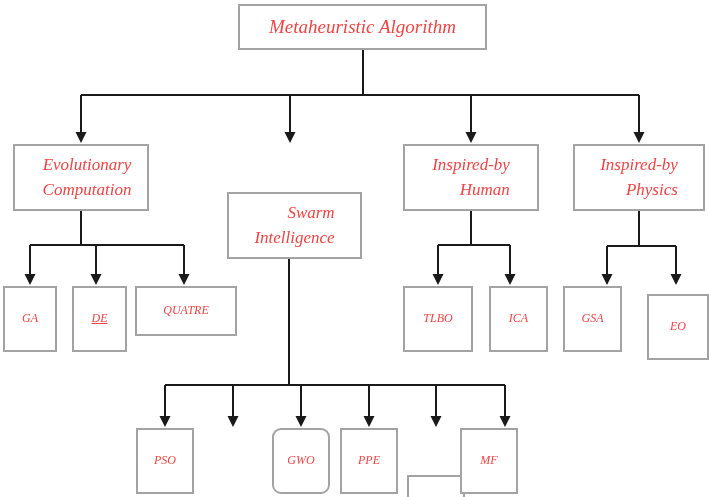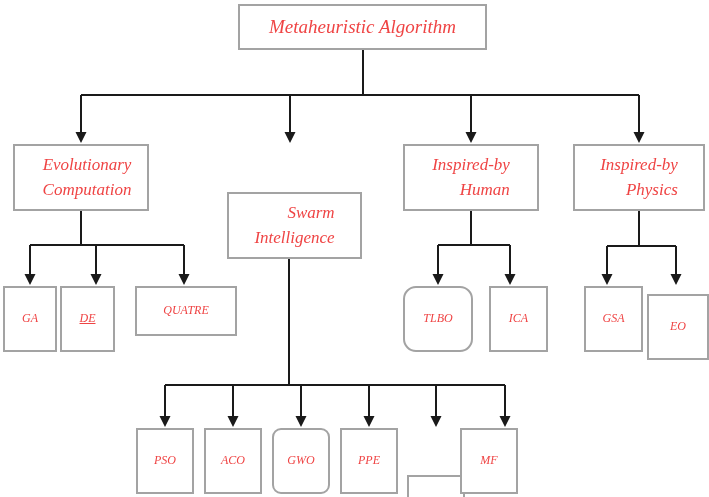--- a/index.html
+++ b/index.html
@@ -40,25 +40,25 @@
   .node.root    { left:238px; top:4px;   width:249px; height:46px; font-size:19px; }
   .node.cat     { font-size:17px; }
   .node.leaf    { font-size:12px; }
 
   .node.ec      { left:13px;  top:144px; width:136px; height:67px;padding-left:12px; }
   .node.si      { left:227px; top:144px; width:135px; height:67px;margin-top:48px; }
   .node.ibh     { left:403px; top:144px; width:136px; height:67px; }
   .node.ibp     { left:573px; top:144px; width:132px; height:67px; }
 
   .node.ga      { left:3px;   top:286px; width:54px;  height:66px; }
-  .node.de      { left:60px;  top:286px; width:55px;  height:66px;text-decoration:underline; }
+  .node.de      { left:72px;  top:286px; width:55px;  height:66px;text-decoration:underline; }
   .node.quatre  { left:135px; top:286px; width:102px; height:50px; }
-  .node.tlbo    { left:403px; top:286px; width:70px;  height:66px;border-radius:13px; }
+  .node.tlbo    { left:403px; top:286px; width:70px;  height:66px; }
   .node.ica     { left:481px; top:286px; width:59px;  height:66px;margin-left:8px; }
-  .node.gsa     { left:584px; top:286px; width:59px;  height:66px; }
+  .node.gsa     { left:563px; top:286px; width:59px;  height:66px; }
   .node.eo      { left:647px; top:294px; width:62px;  height:66px; }
 
   .node.pso     { left:136px; top:428px; width:58px;  height:66px;font-family:Liberation Serif, serif; }
   .node.aco     { left:204px; top:428px; width:58px;  height:66px; }
   .node.gwo     { left:272px; top:428px; width:58px;  height:66px;border-radius:9px; }
   .node.ppe     { left:340px; top:428px; width:58px;  height:66px; }
   .node.fmo     { left:407px; top:428px; width:58px;  height:66px;margin-top:47px; }
   .node.mf      { left:460px; top:428px; width:58px;  height:66px; }
 </style>
 </head>
@@ -111,19 +111,18 @@
   <div class="node leaf de">DE</div>
   <div class="node leaf quatre">QUATRE</div>
 
   <div class="node leaf tlbo">TLBO</div>
   <div class="node leaf ica">ICA</div>
 
   <div class="node leaf gsa">GSA</div>
   <div class="node leaf eo">EO</div>
 
   <div class="node leaf pso">PSO</div>
-  <div class="node leaf aco">ACO</div>
   <div class="node leaf gwo">GWO</div>
   <div class="node leaf ppe">PPE</div>
   <div class="node leaf fmo">FMO</div>
   <div class="node leaf mf">MF</div>
 
 </div>
 
 </body></html>

